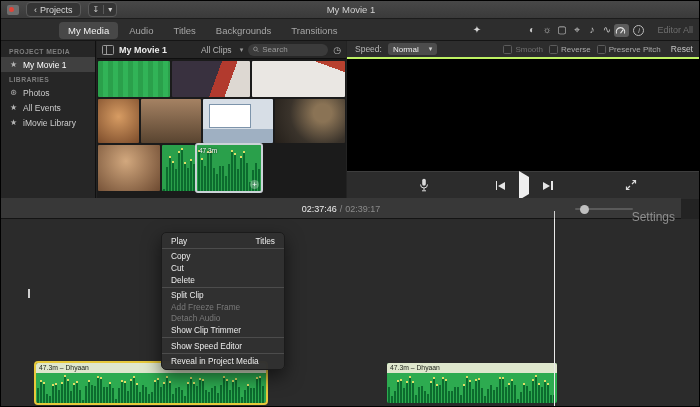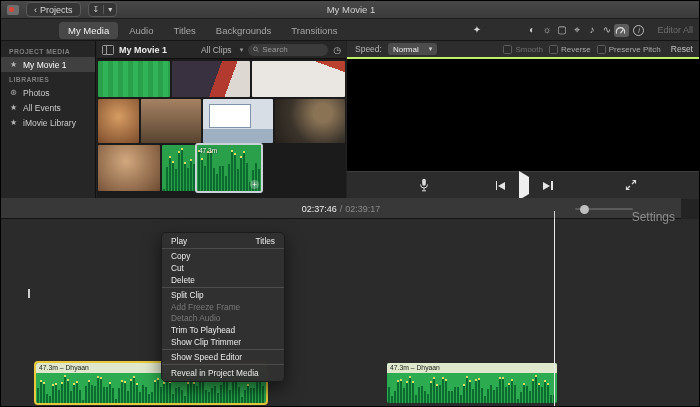--- a/index.html
+++ b/index.html
@@ -479,23 +479,20 @@
     <div class="mi">
         <span>Split Clip</span>
       </div>
     <div class="mi disabled">
         <span>Add Freeze Frame</span>
       </div>
     <div class="mi disabled">
         <span>Detach Audio</span>
       </div>
     <div class="mi">
-        <span>Trim To Playhead</span>
-      </div>
-    <div class="mi">
         <span>Show Clip Trimmer</span>
       </div>
     <div class="msep"></div>
     <div class="mi">
         <span>Show Speed Editor</span>
       </div>
     <div class="msep"></div>
     <div class="mi">
         <span>Reveal in Project Media</span>
       </div>

